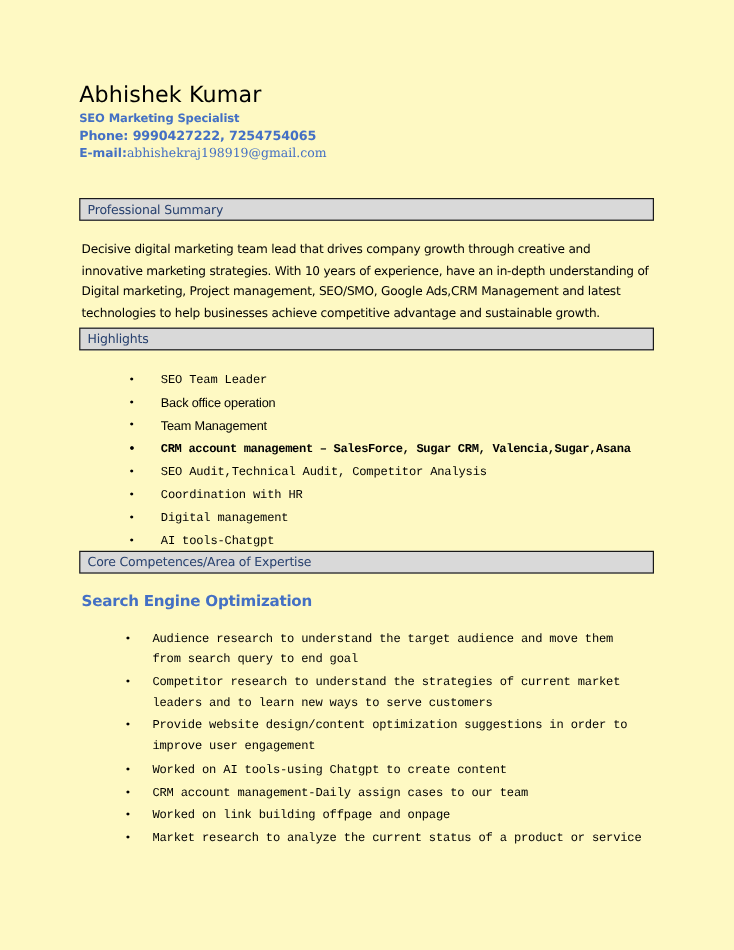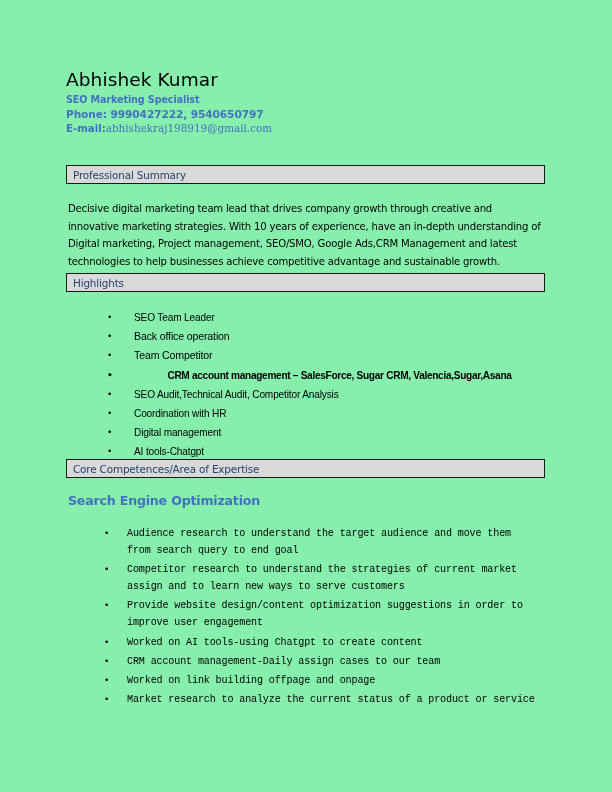--- a/index.html
+++ b/index.html
@@ -14,21 +14,21 @@
     font-family: "DejaVu Sans", "Liberation Sans", sans-serif;
     color: #000000;
     position: relative;
     overflow: hidden;
   }
   .page {
     position: absolute;
     left: 0; top: 0;
     width: 612px;
     height: 792px;
-    background: #86efac;
+    background: #fef9c3;
   }
 
   
   .header {
     position: absolute;
     left: 66px;
     top: 68px;
     width: 480px;
   }
   .name {
@@ -136,38 +136,37 @@
     color: #000000;
   }
 
   
   #highlights-list {
     left: 95px;
     top: 308px;
     width: 450px;
   }
   #highlights-list li {
-    font-family: Liberation Sans, sans-serif;
+    font-family: Liberation Mono, monospace;
     font-size: 10.1px;
     line-height: 19.2px;
   }
   #highlights-list li::before {
     top: 0px;
     line-height: 19.2px;
   }
   
   #highlights-list li.serif {
     font-family: Liberation Sans, sans-serif;
     font-size: 10.6px;
   }
   #highlights-list li.bold {
     font-weight: bold;
     font-size: 10.1px;
     letter-spacing: -0.3px;
-    text-align: center;
   }
 
   
   .subheading {
     position: absolute;
     left: 68px;
     top: 493px;
     font-family: "DejaVu Sans", "Liberation Sans", sans-serif;
     font-size: 12.6px;
     font-weight: bold;
@@ -194,52 +193,52 @@
   }
 </style>
 </head>
 <body>
 
 <div class="page">
 
   <div class="header">
     <div class="name">Abhishek Kumar</div>
     <div class="subtitle">SEO Marketing Specialist</div>
-    <div class="phone">Phone: 9990427222, 9540650797</div>
+    <div class="phone">Phone: 9990427222, 7254754065</div>
     <div class="email-line">
       <span class="email-label">E-mail:</span><span class="email-addr">abhishekraj198919@gmail.com</span>
     </div>
   </div>
 
   <div class="section-bar" style="top:165px;">
     <span class="label">Professional Summary</span>
   </div>
   <div class="summary">Decisive digital marketing team lead that drives company growth through creative and innovative marketing strategies. With 10 years of experience, have an in-depth understanding of Digital marketing, Project management, SEO/SMO, Google Ads,CRM  Management and latest technologies to help businesses achieve competitive advantage and sustainable growth.</div>
 
   <div class="section-bar" style="top:273px;">
     <span class="label">Highlights</span>
   </div>
   <ul class="bullets" id="highlights-list">
     <li>SEO Team Leader</li>
     <li class="serif">Back office operation</li>
-    <li class="serif">Team Competitor</li>
+    <li class="serif">Team Management</li>
     <li class="bold">CRM account management – SalesForce, Sugar CRM, Valencia,Sugar,Asana</li>
     <li>SEO Audit,Technical Audit, Competitor Analysis</li>
     <li>Coordination with HR</li>
     <li>Digital management</li>
     <li>AI tools-Chatgpt</li>
   </ul>
 
   <div class="section-bar" style="top:459px;">
     <span class="label">Core Competences/Area of Expertise</span>
   </div>
   <div class="subheading">Search Engine Optimization</div>
   <ul class="bullets" id="seo-list">
     <li>Audience research to understand the target audience and move them from search query to end goal</li>
-    <li>Competitor research to understand the strategies of current market assign and to learn new ways to serve customers</li>
+    <li>Competitor research to understand the strategies of current market leaders and to learn new ways to serve customers</li>
     <li>Provide website design/content optimization suggestions in order to improve user engagement</li>
     <li>Worked on AI tools-using Chatgpt to create content</li>
     <li>CRM account management-Daily assign cases to our team</li>
     <li>Worked on link building offpage and onpage</li>
     <li>Market research to analyze the current status of a product or service</li>
   </ul>
 
 </div>
 
 </body></html>

